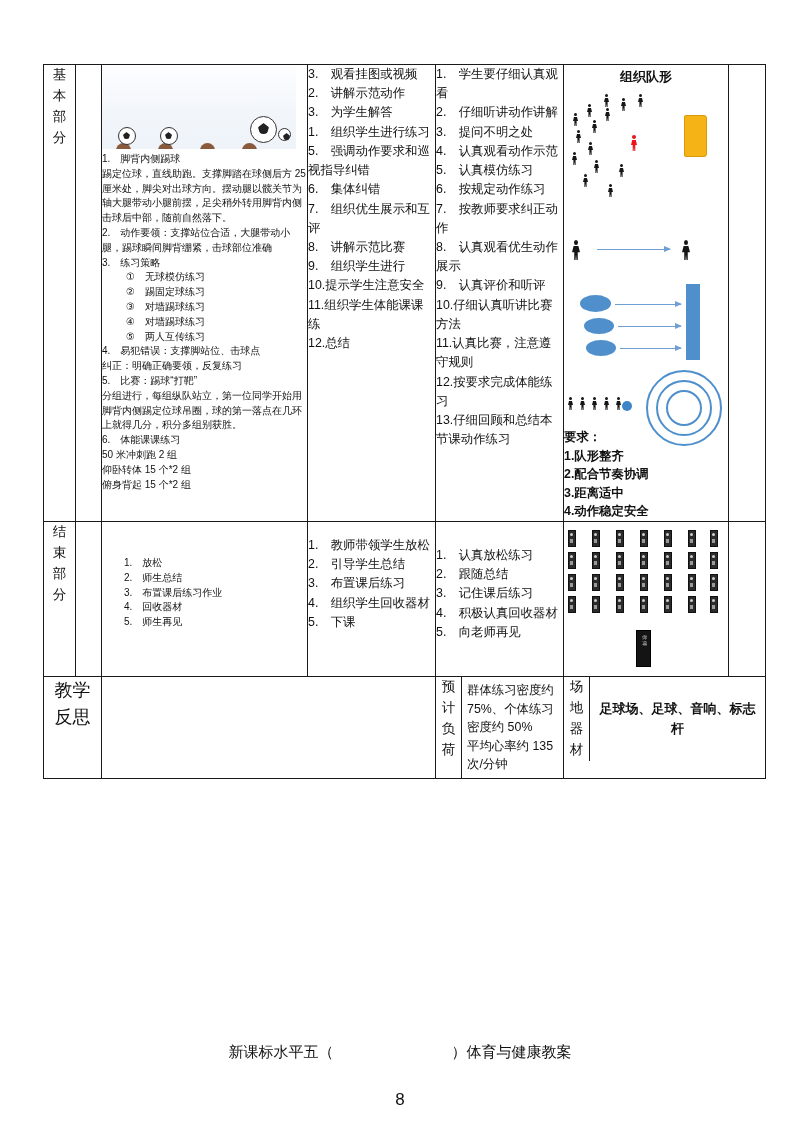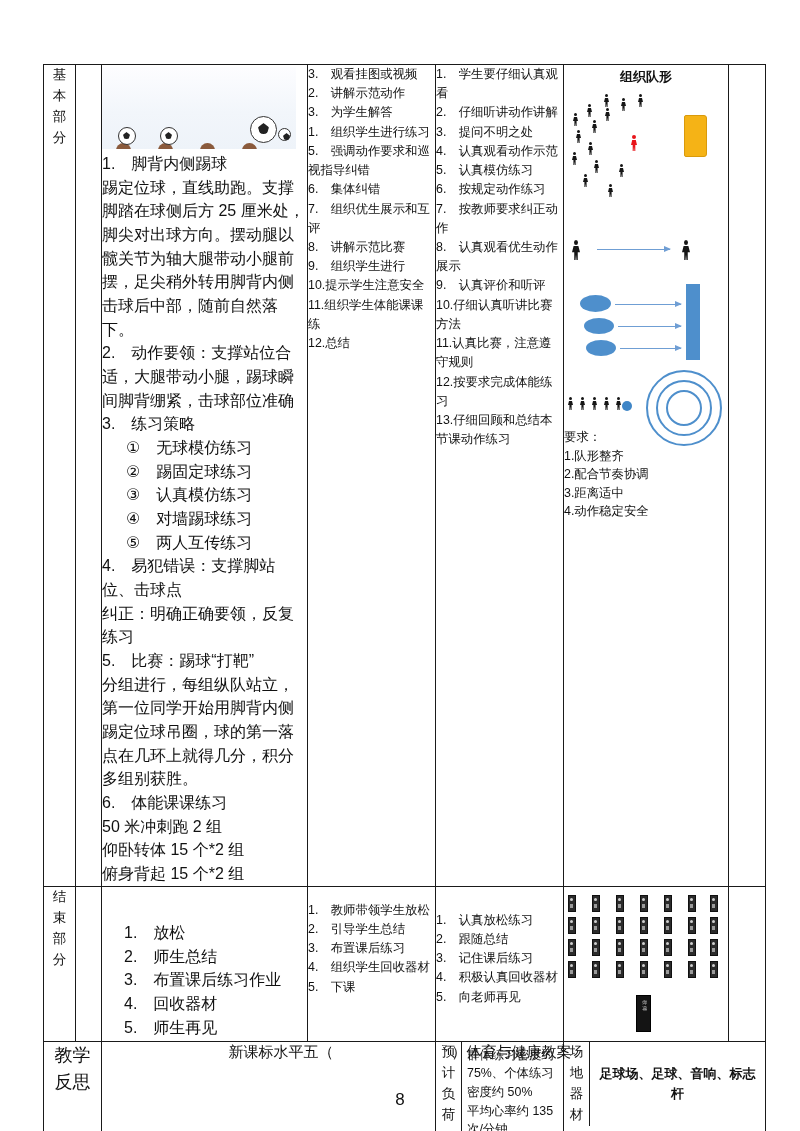--- a/index.html
+++ b/index.html
@@ -83,21 +83,21 @@
     content: ""; position: absolute;
     left: 4px; top: 4px; width: 7px; height: 7px;
     background: #222; border-radius: 50%;
     clip-path: polygon(50% 0,100% 38%,82% 100%,18% 100%,0 38%);
   }
   .ball.big { width: 25px; height: 25px; }
   .ball.big::before { left: 7px; top: 6px; width: 11px; height: 11px; }
 
   
   .txt {
-    font-size: 16px;
+    font-size: 10px;
     line-height: 1.48;
     color: #111;
   }
   .txt p { margin: 0; }
   .txt .ind { padding-left: 24px; }
   .list-sm { font-size: 12.4px; line-height: 1.55; }
   .list-sm p { margin: 0; }
 
   
   .num {
@@ -175,20 +175,21 @@
   .dot-blue {
     position: absolute;
     width: 10px; height: 10px;
     border-radius: 50%;
     background: #3f86c7;
   }
   .req {
     font-size: 12.4px;
     line-height: 1.5;
     margin-top: 6px;
+    font-weight: bold;
   }
   .req p { margin: 0; }
 
   
   .grid-form {
     position: relative;
     width: 163px;
     height: 150px;
     margin-top: 4px;
   }
@@ -320,21 +321,21 @@
           <div class="ball" style="left:176px;bottom:8px;width:11px;height:11px;"></div>
         </div>
 
         <div class="txt">
           <p class="num">1.　脚背内侧踢球</p>
           <p class="num">踢定位球，直线助跑。支撑脚踏在球侧后方 25 厘米处，脚尖对出球方向。摆动腿以髋关节为轴大腿带动小腿前摆，足尖稍外转用脚背内侧击球后中部，随前自然落下。</p>
           <p class="num">2.　动作要领：支撑站位合适，大腿带动小腿，踢球瞬间脚背绷紧，击球部位准确</p>
           <p class="num">3.　练习策略</p>
           <p class="ind">①　无球模仿练习</p>
           <p class="ind">②　踢固定球练习</p>
-          <p class="ind">③　认真模仿练习</p>
+          <p class="ind">③　对墙踢球练习</p>
           <p class="ind">④　对墙踢球练习</p>
           <p class="ind">⑤　两人互传练习</p>
           <p class="num">4.　易犯错误：支撑脚站位、击球点</p>
           <p class="num">纠正：明确正确要领，反复练习</p>
           <p class="num">5.　比赛：踢球“打靶”</p>
           <p class="num">分组进行，每组纵队站立，第一位同学开始用脚背内侧踢定位球吊圈，球的第一落点在几环上就得几分，积分多组别获胜。</p>
           <p class="num">6.　体能课课练习</p>
           <p class="num">50 米冲刺跑 2 组</p>
           <p class="num">仰卧转体 15 个*2 组</p>
           <p class="num">俯身背起 15 个*2 组</p>

